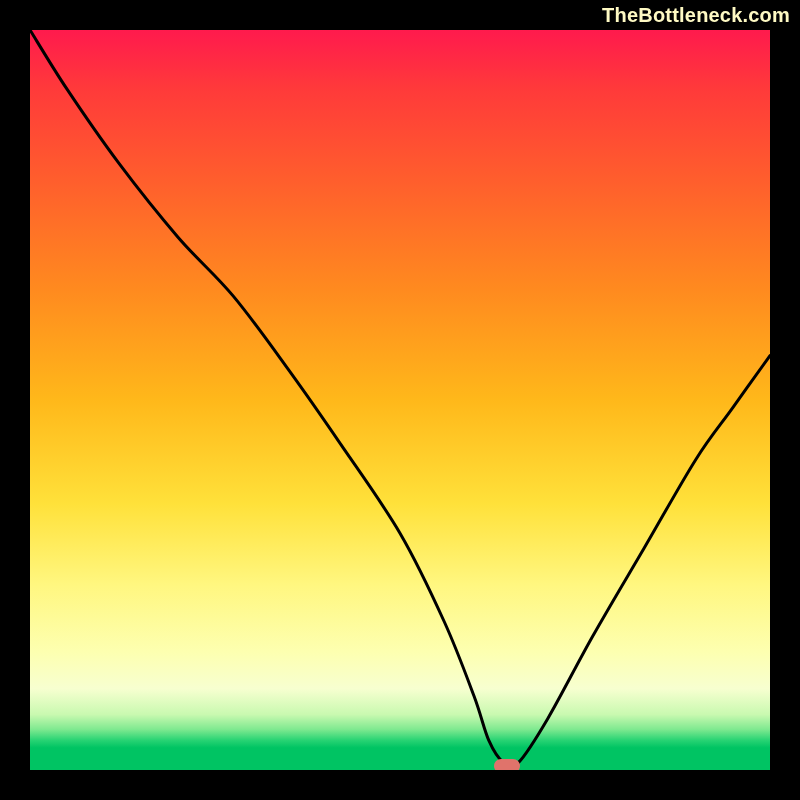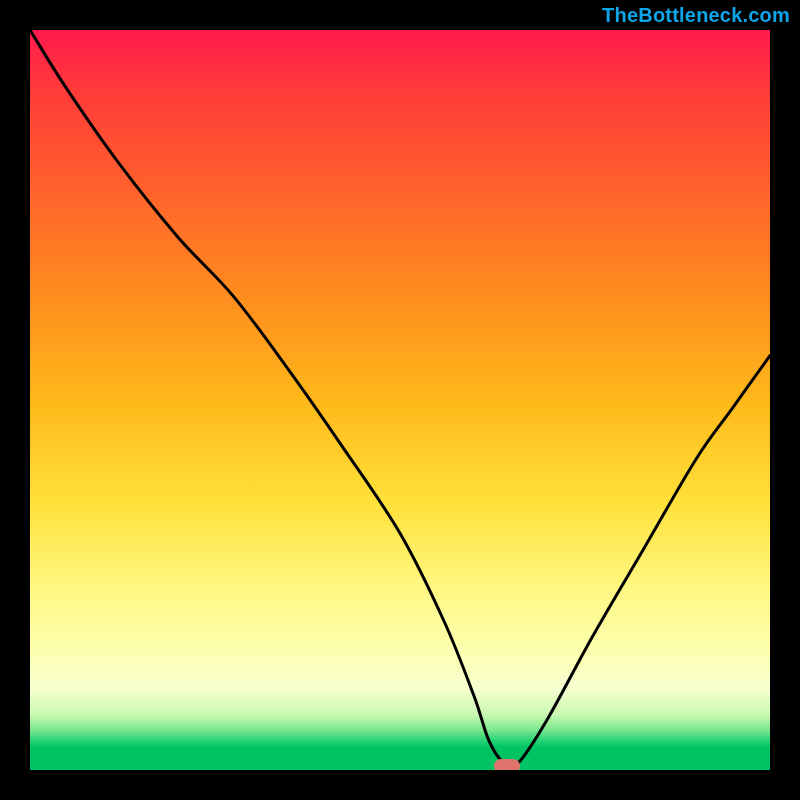--- a/index.html
+++ b/index.html
@@ -14,21 +14,21 @@
   .frame {
     position: relative;
     width: 800px;
     height: 800px;
     background: #000;
   }
   .watermark {
     position: absolute;
     top: 4px;
     right: 10px;
-    color: #0ea5e9;
+    color: #fef9c3;
     font-size: 20px;
     font-weight: 600;
     letter-spacing: 0.2px;
     z-index: 3;
   }
   .plot-area {
     position: absolute;
     left: 30px;
     top: 30px;
     width: 740px;

